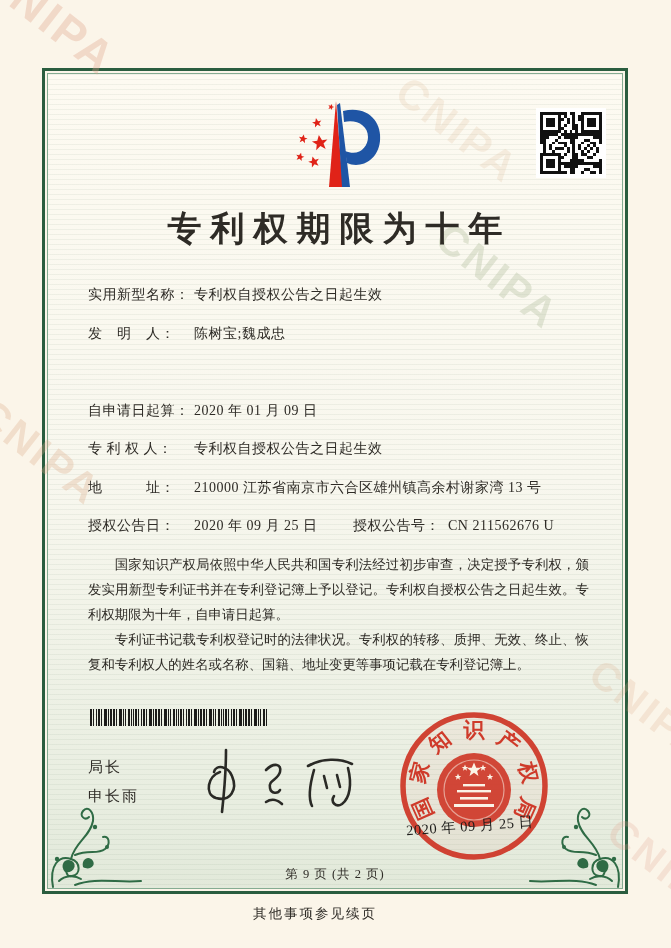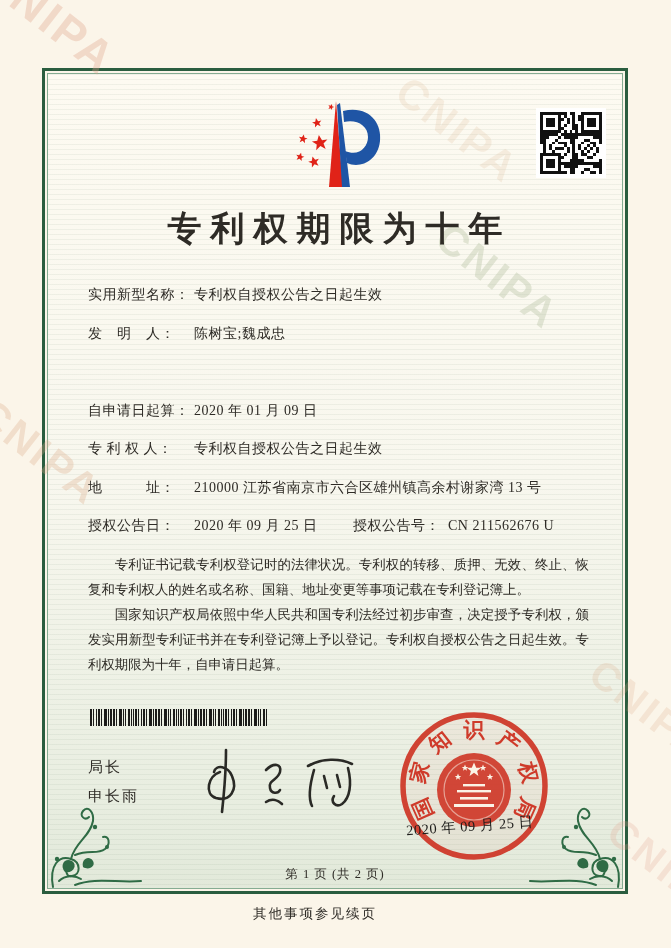--- a/index.html
+++ b/index.html
@@ -308,22 +308,22 @@
     <div class="frow" style="top:116px"><span class="flabel">自申请日起算：</span><span class="fvalue">2020 年 01 月 09 日</span></div>
     <div class="frow" style="top:154px"><span class="flabel">专 利 权 人：</span><span class="fvalue">专利权自授权公告之日起生效</span></div>
     <div class="frow" style="top:193px"><span class="flabel">地　　　址：</span><span class="fvalue">210000 江苏省南京市六合区雄州镇高余村谢家湾 13 号</span></div>
     <div class="frow" style="top:231px">
       <span class="flabel">授权公告日：</span><span class="fvalue">2020 年 09 月 25 日</span>
       <span class="pair2"><span class="flabel">授权公告号：</span><span class="fvalue">CN 211562676 U</span></span>
     </div>
   </div>
 
   <div class="abs body-text">
+    <p>国家知识产权局依照中华人民共和国专利法经过初步审查，决定授予专利权，颁发实用新型专利证书并在专利登记簿上予以登记。专利权自授权公告之日起生效。专利权期限为十年，自申请日起算。</p>
     <p>专利证书记载专利权登记时的法律状况。专利权的转移、质押、无效、终止、恢复和专利权人的姓名或名称、国籍、地址变更等事项记载在专利登记簿上。</p>
-    <p>国家知识产权局依照中华人民共和国专利法经过初步审查，决定授予专利权，颁发实用新型专利证书并在专利登记簿上予以登记。专利权自授权公告之日起生效。专利权期限为十年，自申请日起算。</p>
   </div>
 
   <div class="abs barcode" id="barcode"><i style="width:2px"></i><b style="width:1px"></b><i style="width:1px"></i><b style="width:2px"></b><i style="width:1px"></i><b style="width:1px"></b><i style="width:2px"></i><b style="width:1px"></b><i style="width:1px"></i><b style="width:2px"></b><i style="width:3px"></i><b style="width:1px"></b><i style="width:1px"></i><b style="width:1px"></b><i style="width:2px"></i><b style="width:1px"></b><i style="width:2px"></i><b style="width:1px"></b><i style="width:1px"></i><b style="width:2px"></b><i style="width:3px"></i><b style="width:1px"></b><i style="width:1px"></i><b style="width:1px"></b><i style="width:1px"></i><b style="width:2px"></b><i style="width:2px"></i><b style="width:1px"></b><i style="width:1px"></i><b style="width:1px"></b><i style="width:1px"></i><b style="width:1px"></b><i style="width:2px"></i><b style="width:1px"></b><i style="width:1px"></i><b style="width:2px"></b><i style="width:1px"></i><b style="width:1px"></b><i style="width:2px"></i><b style="width:1px"></b><i style="width:1px"></i><b style="width:2px"></b><i style="width:3px"></i><b style="width:1px"></b><i style="width:1px"></i><b style="width:1px"></b><i style="width:2px"></i><b style="width:1px"></b><i style="width:2px"></i><b style="width:1px"></b><i style="width:1px"></i><b style="width:2px"></b><i style="width:3px"></i><b style="width:1px"></b><i style="width:1px"></i><b style="width:1px"></b><i style="width:1px"></i><b style="width:2px"></b><i style="width:2px"></i><b style="width:1px"></b><i style="width:1px"></i><b style="width:1px"></b><i style="width:1px"></i><b style="width:1px"></b><i style="width:2px"></i><b style="width:1px"></b><i style="width:1px"></i><b style="width:2px"></b><i style="width:1px"></i><b style="width:1px"></b><i style="width:2px"></i><b style="width:1px"></b><i style="width:1px"></i><b style="width:2px"></b><i style="width:3px"></i><b style="width:1px"></b><i style="width:1px"></i><b style="width:1px"></b><i style="width:2px"></i><b style="width:1px"></b><i style="width:2px"></i><b style="width:1px"></b><i style="width:1px"></i><b style="width:2px"></b><i style="width:3px"></i><b style="width:1px"></b><i style="width:1px"></i><b style="width:1px"></b><i style="width:1px"></i><b style="width:2px"></b><i style="width:2px"></i><b style="width:1px"></b><i style="width:1px"></i><b style="width:1px"></b><i style="width:1px"></i><b style="width:1px"></b><i style="width:2px"></i><b style="width:1px"></b><i style="width:1px"></i><b style="width:2px"></b><i style="width:1px"></i><b style="width:1px"></b><i style="width:2px"></i><b style="width:1px"></b><i style="width:1px"></i><b style="width:2px"></b><i style="width:3px"></i><b style="width:1px"></b><i style="width:1px"></i><b style="width:1px"></b><i style="width:2px"></i><b style="width:1px"></b><i style="width:2px"></i><b style="width:1px"></b><i style="width:1px"></i><b style="width:2px"></b><i style="width:3px"></i><b style="width:1px"></b><i style="width:1px"></i><b style="width:1px"></b><i style="width:1px"></i><b style="width:2px"></b><i style="width:2px"></i><b style="width:1px"></b><i style="width:1px"></i><b style="width:1px"></b></div>
 
   <div class="abs signer">
     <div class="pos">局长</div>
     <div>申长雨</div>
   </div>
 
   <svg class="abs signature" width="180" height="78" viewBox="0 0 180 78">
@@ -362,16 +362,16 @@
         <use href="#star" transform="translate(96,71) scale(0.34)"></use>
         <rect x="69" y="78" width="22" height="2.4"></rect>
         <rect x="63" y="84" width="34" height="2.4"></rect>
         <rect x="66" y="91" width="28" height="2.6"></rect>
         <rect x="60" y="98" width="40" height="3"></rect>
       </g>
     </g>
   </svg>
   <div class="abs seal-date">2020 年 09 月 25 日</div>
 
-  <div class="abs page-info">第 1 页 (共 2 页)</div>
+  <div class="abs page-info">第 9 页 (共 2 页)</div>
   <div class="abs continuation">其他事项参见续页</div>
 
 </div>
 
 </body></html>

